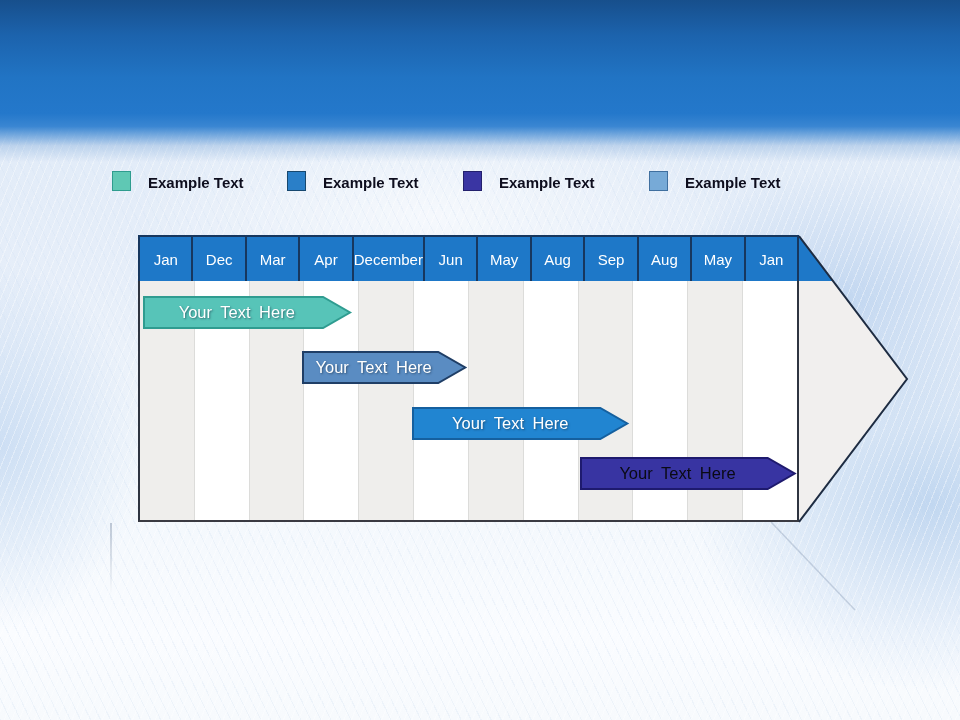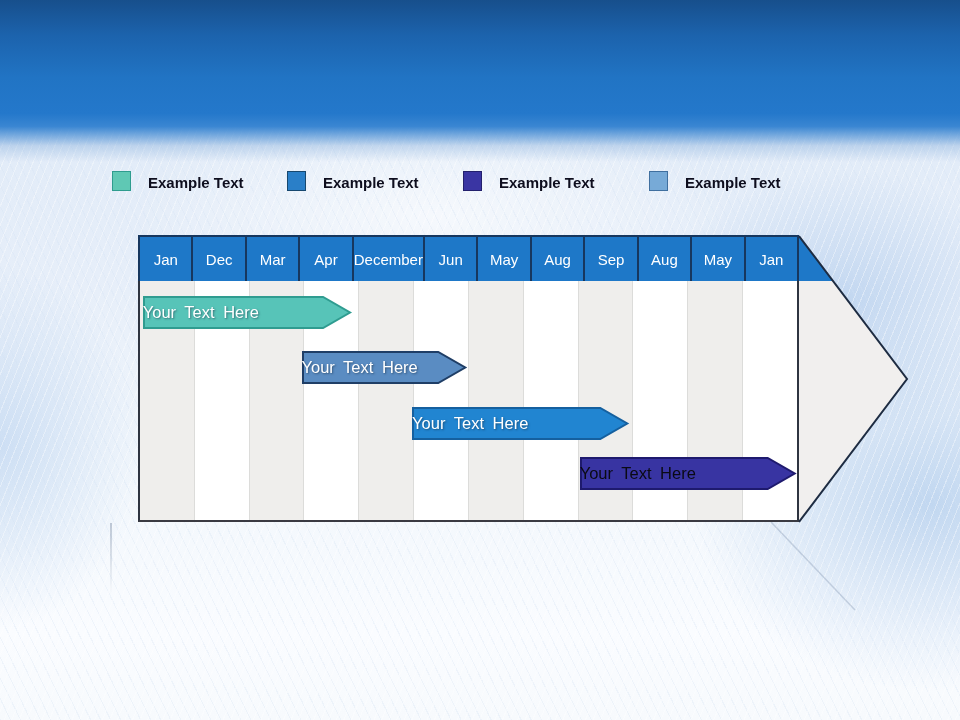--- a/index.html
+++ b/index.html
@@ -41,21 +41,21 @@
   .month-cell { flex:1 1 0; border-right:2px solid #17375e; display:flex; align-items:center; justify-content:center;
     color:#ffffff; font-size:15px; }
 
   .tl-body { position:absolute; left:0; top:46px; width:661px; height:241px; display:flex;
     border-left:2px solid #2e3440; border-right:2px solid #2e3440; border-bottom:2px solid #3a3a42; }
   .body-col { flex:1 1 0; border-right:1px solid #dcdcda; }
   .body-col:last-child { border-right:none; }
 
   .bar { position:absolute; height:33px; }
   .bar svg { position:absolute; left:0; top:0; overflow:visible; }
-  .bar-label { position:absolute; top:50%; transform:translateY(-52%); 
+  .bar-label { position:absolute; top:50%; transform:translateY(-52%); text-align:center;
     font-size:16.5px; word-spacing:4px; white-space:nowrap; }
   .bar-label.shadowed { text-shadow:1px 1px 2px rgba(20,40,60,0.55); }
 
   .arrowhead { position:absolute; left:661px; top:0; }
 
   .refl-vline { position:absolute; left:110px; top:523px; width:2px; height:72px;
     background:linear-gradient(180deg, rgba(90,110,140,0.35), rgba(90,110,140,0)); }
   .refl-diag { position:absolute; left:765px; top:522px; }
 </style>
 </head>

